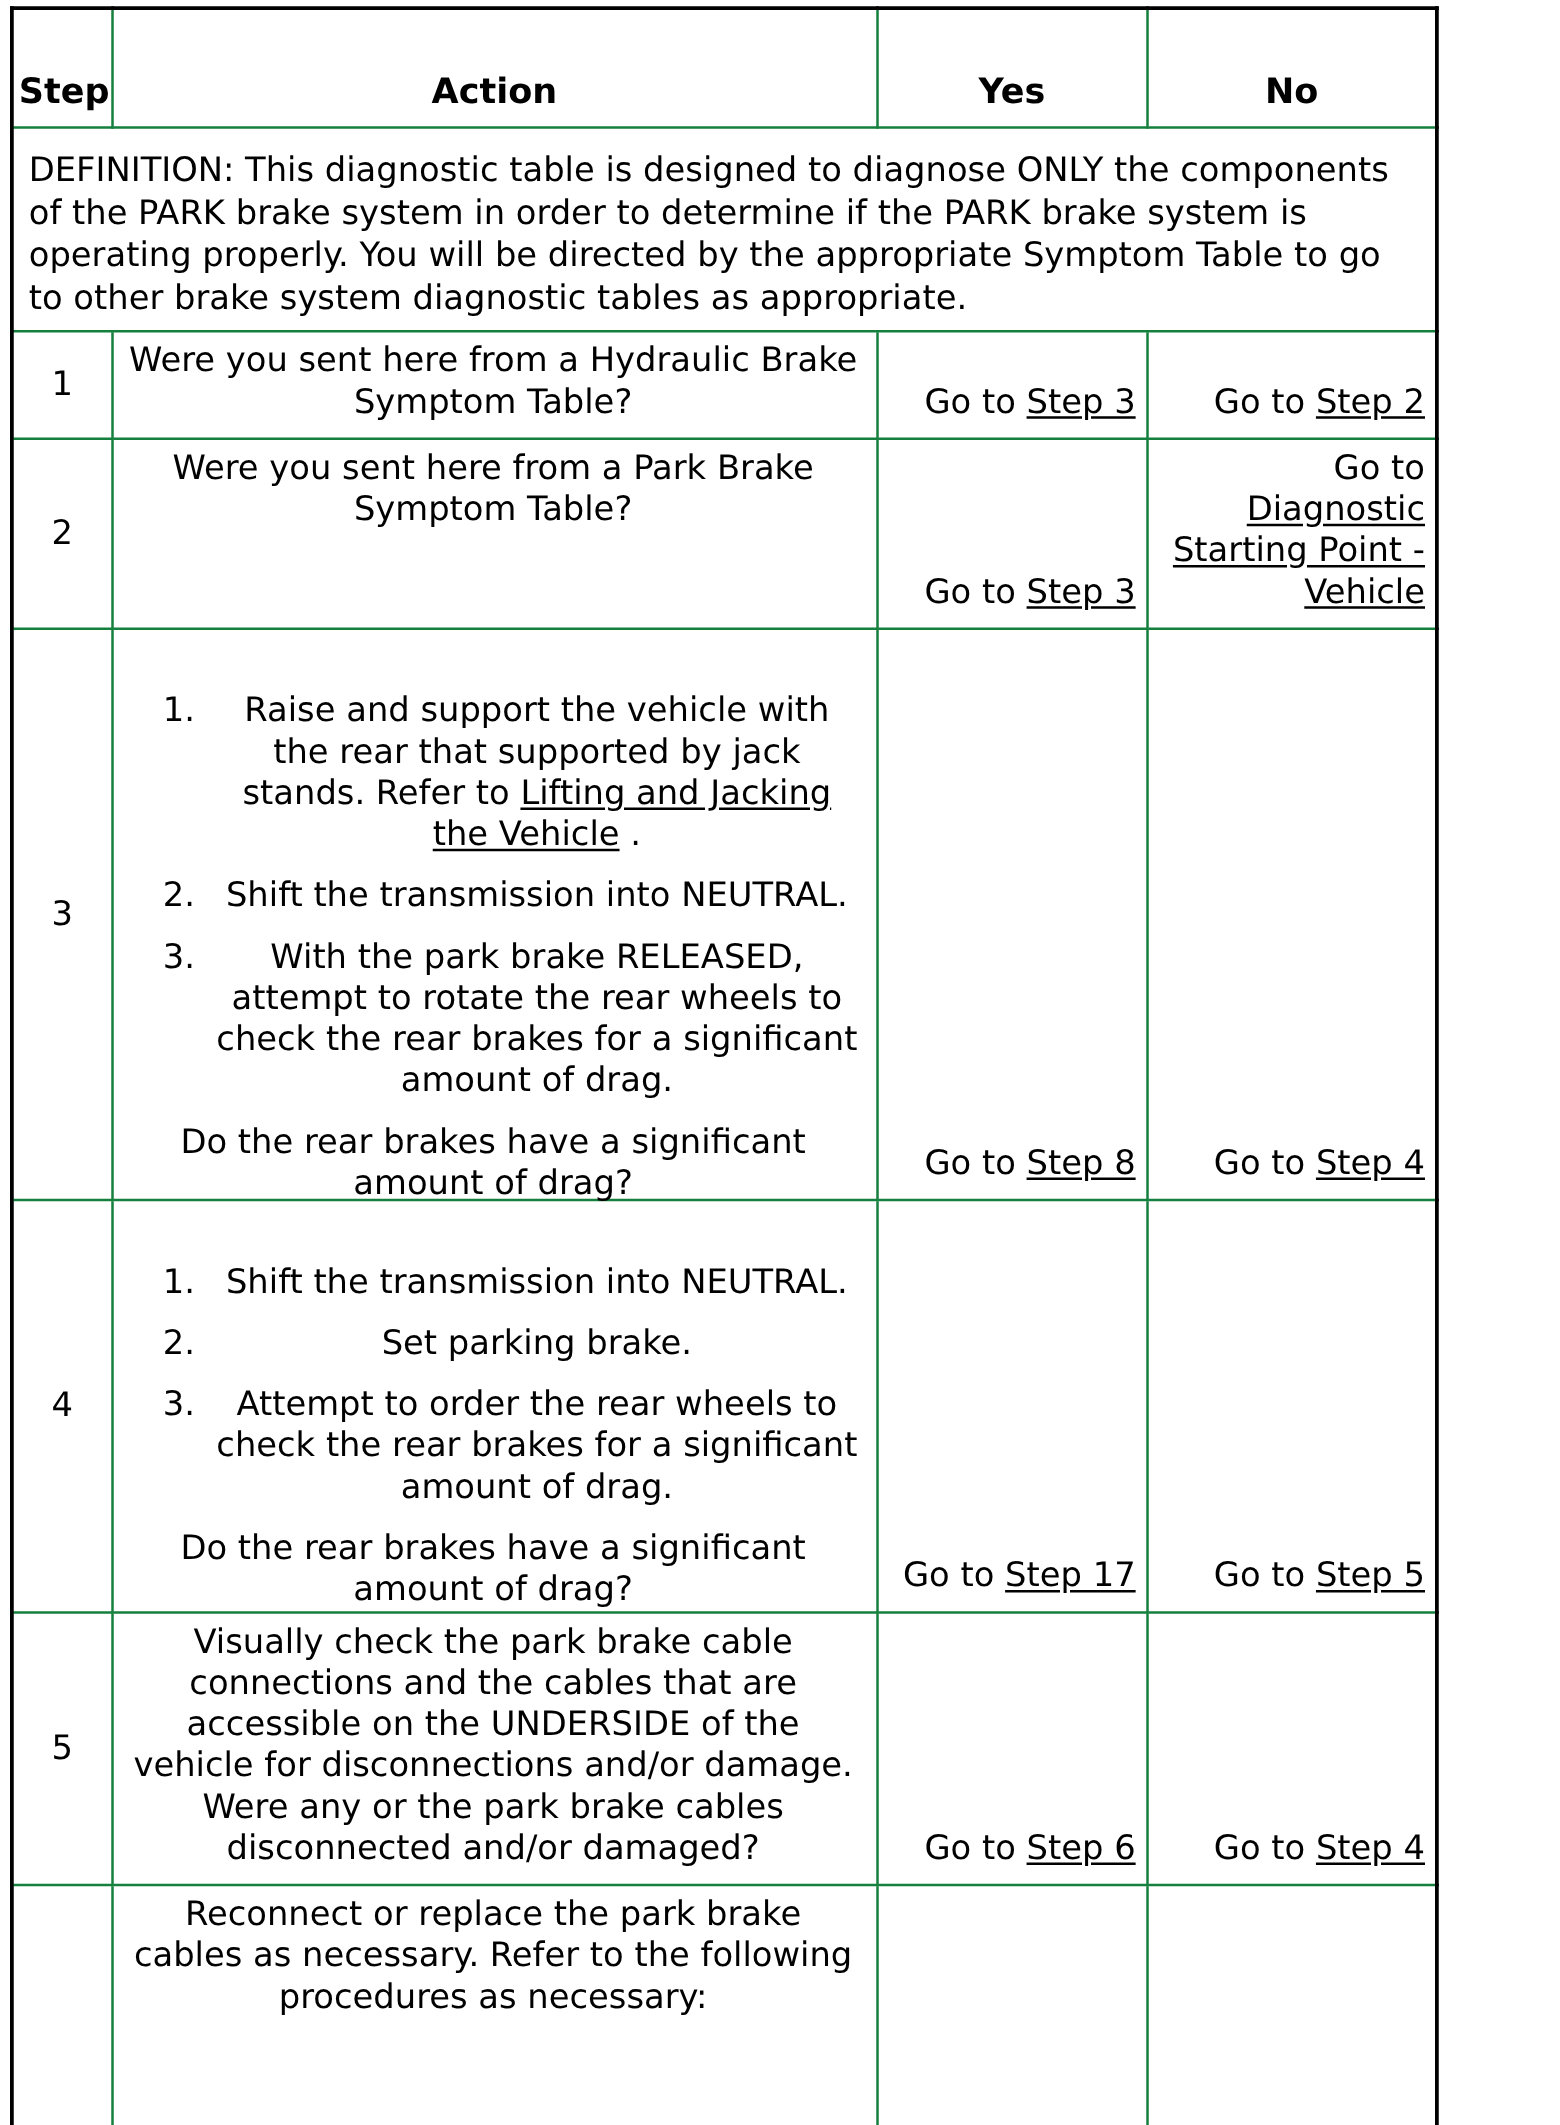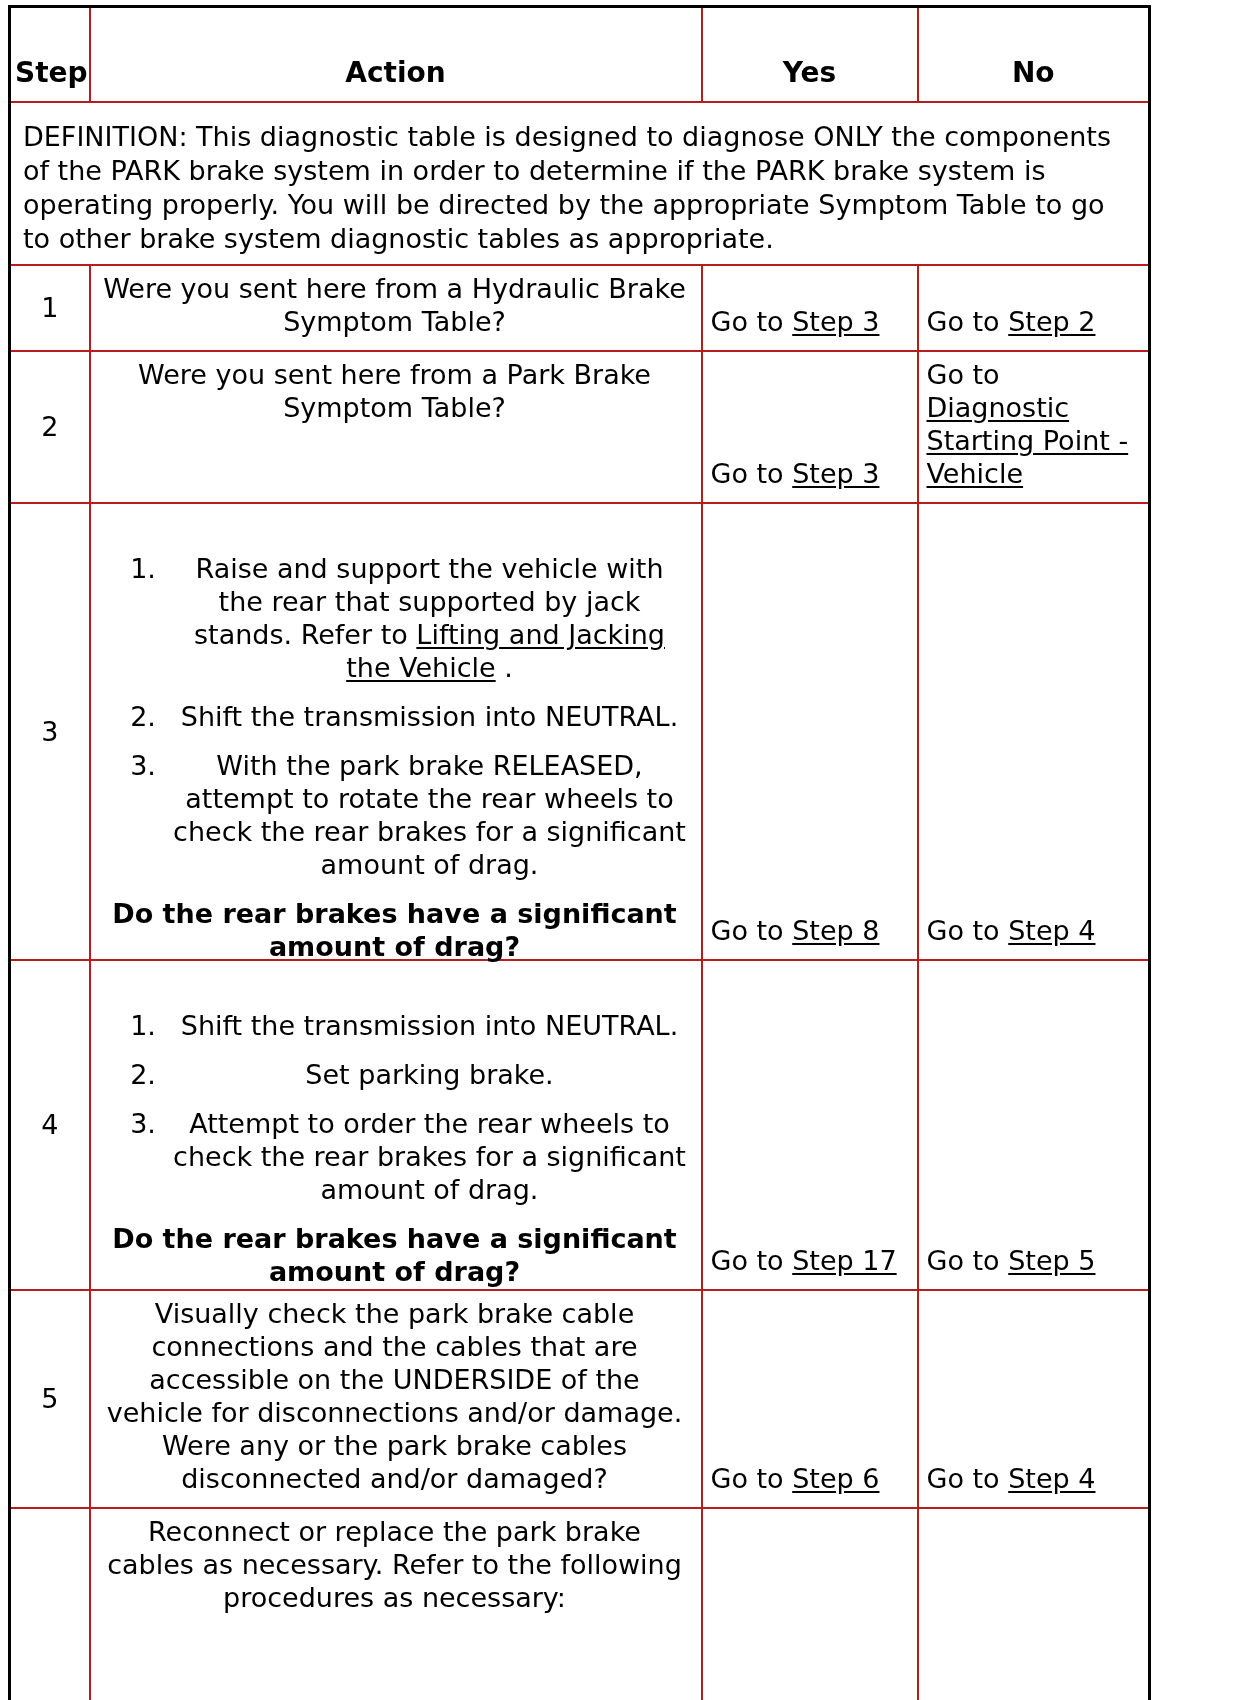--- a/index.html
+++ b/index.html
@@ -10,42 +10,42 @@
     color: #000;
   }
   .page { padding: 5px 0 0 8px; }
 
   table.diag {
     border-collapse: collapse;
     table-layout: fixed;
     width: 1140px;
     border: 3px solid #000;
   }
-  th, td { border: 2px solid #b91c1c; }
+  th, td { border: 2px solid #15803d; }
 
   tr.header-row th { height: 95px; font-weight: bold; font-size: 28px;
     vertical-align: bottom; text-align: center; padding: 4px 4px 12px; }
   th.th-step { vertical-align: top; text-align: left; padding: 4px 0 0 8px; }
 
   td.definition {
     height: 137px; vertical-align: top;
     font-size: 27px; line-height: 34px;
     padding: 17px 12px 8px 12px;
   }
 
   td.step-cell { text-align: center; vertical-align: middle; font-size: 27px; }
 
   td.action-cell { vertical-align: top; font-size: 27px; line-height: 33px; padding: 0; text-align: center; }
   .action-wrap { display: flex; flex-direction: column; padding: 6px 12px 12px 10px; height: 100%; }
   .action-p { margin: 0; }
-  .action-p.question { margin-top: auto; font-weight: bold; }
+  .action-p.question { margin-top: auto; }
   .action-list { margin: 42px 0 0 0; padding-left: 64px; }
   .action-list li { margin-bottom: 16px; padding-left: 6px; }
 
-  td.goto-cell { vertical-align: bottom; text-align: left;
+  td.goto-cell { vertical-align: bottom; text-align: right;
     font-size: 27px; line-height: 33px; padding: 6px 8px 12px; }
 
   .link { color: #000; text-decoration: underline; text-underline-offset: 3px; cursor: pointer; }
 
   tr.row-0 { height: 78px; }
   tr.row-1 { height: 138px; }
   tr.row-2 { height: 457px; }
   tr.row-3 { height: 330px; }
   tr.row-4 { height: 205px; }
   tr.row-5 { height: 300px; }

